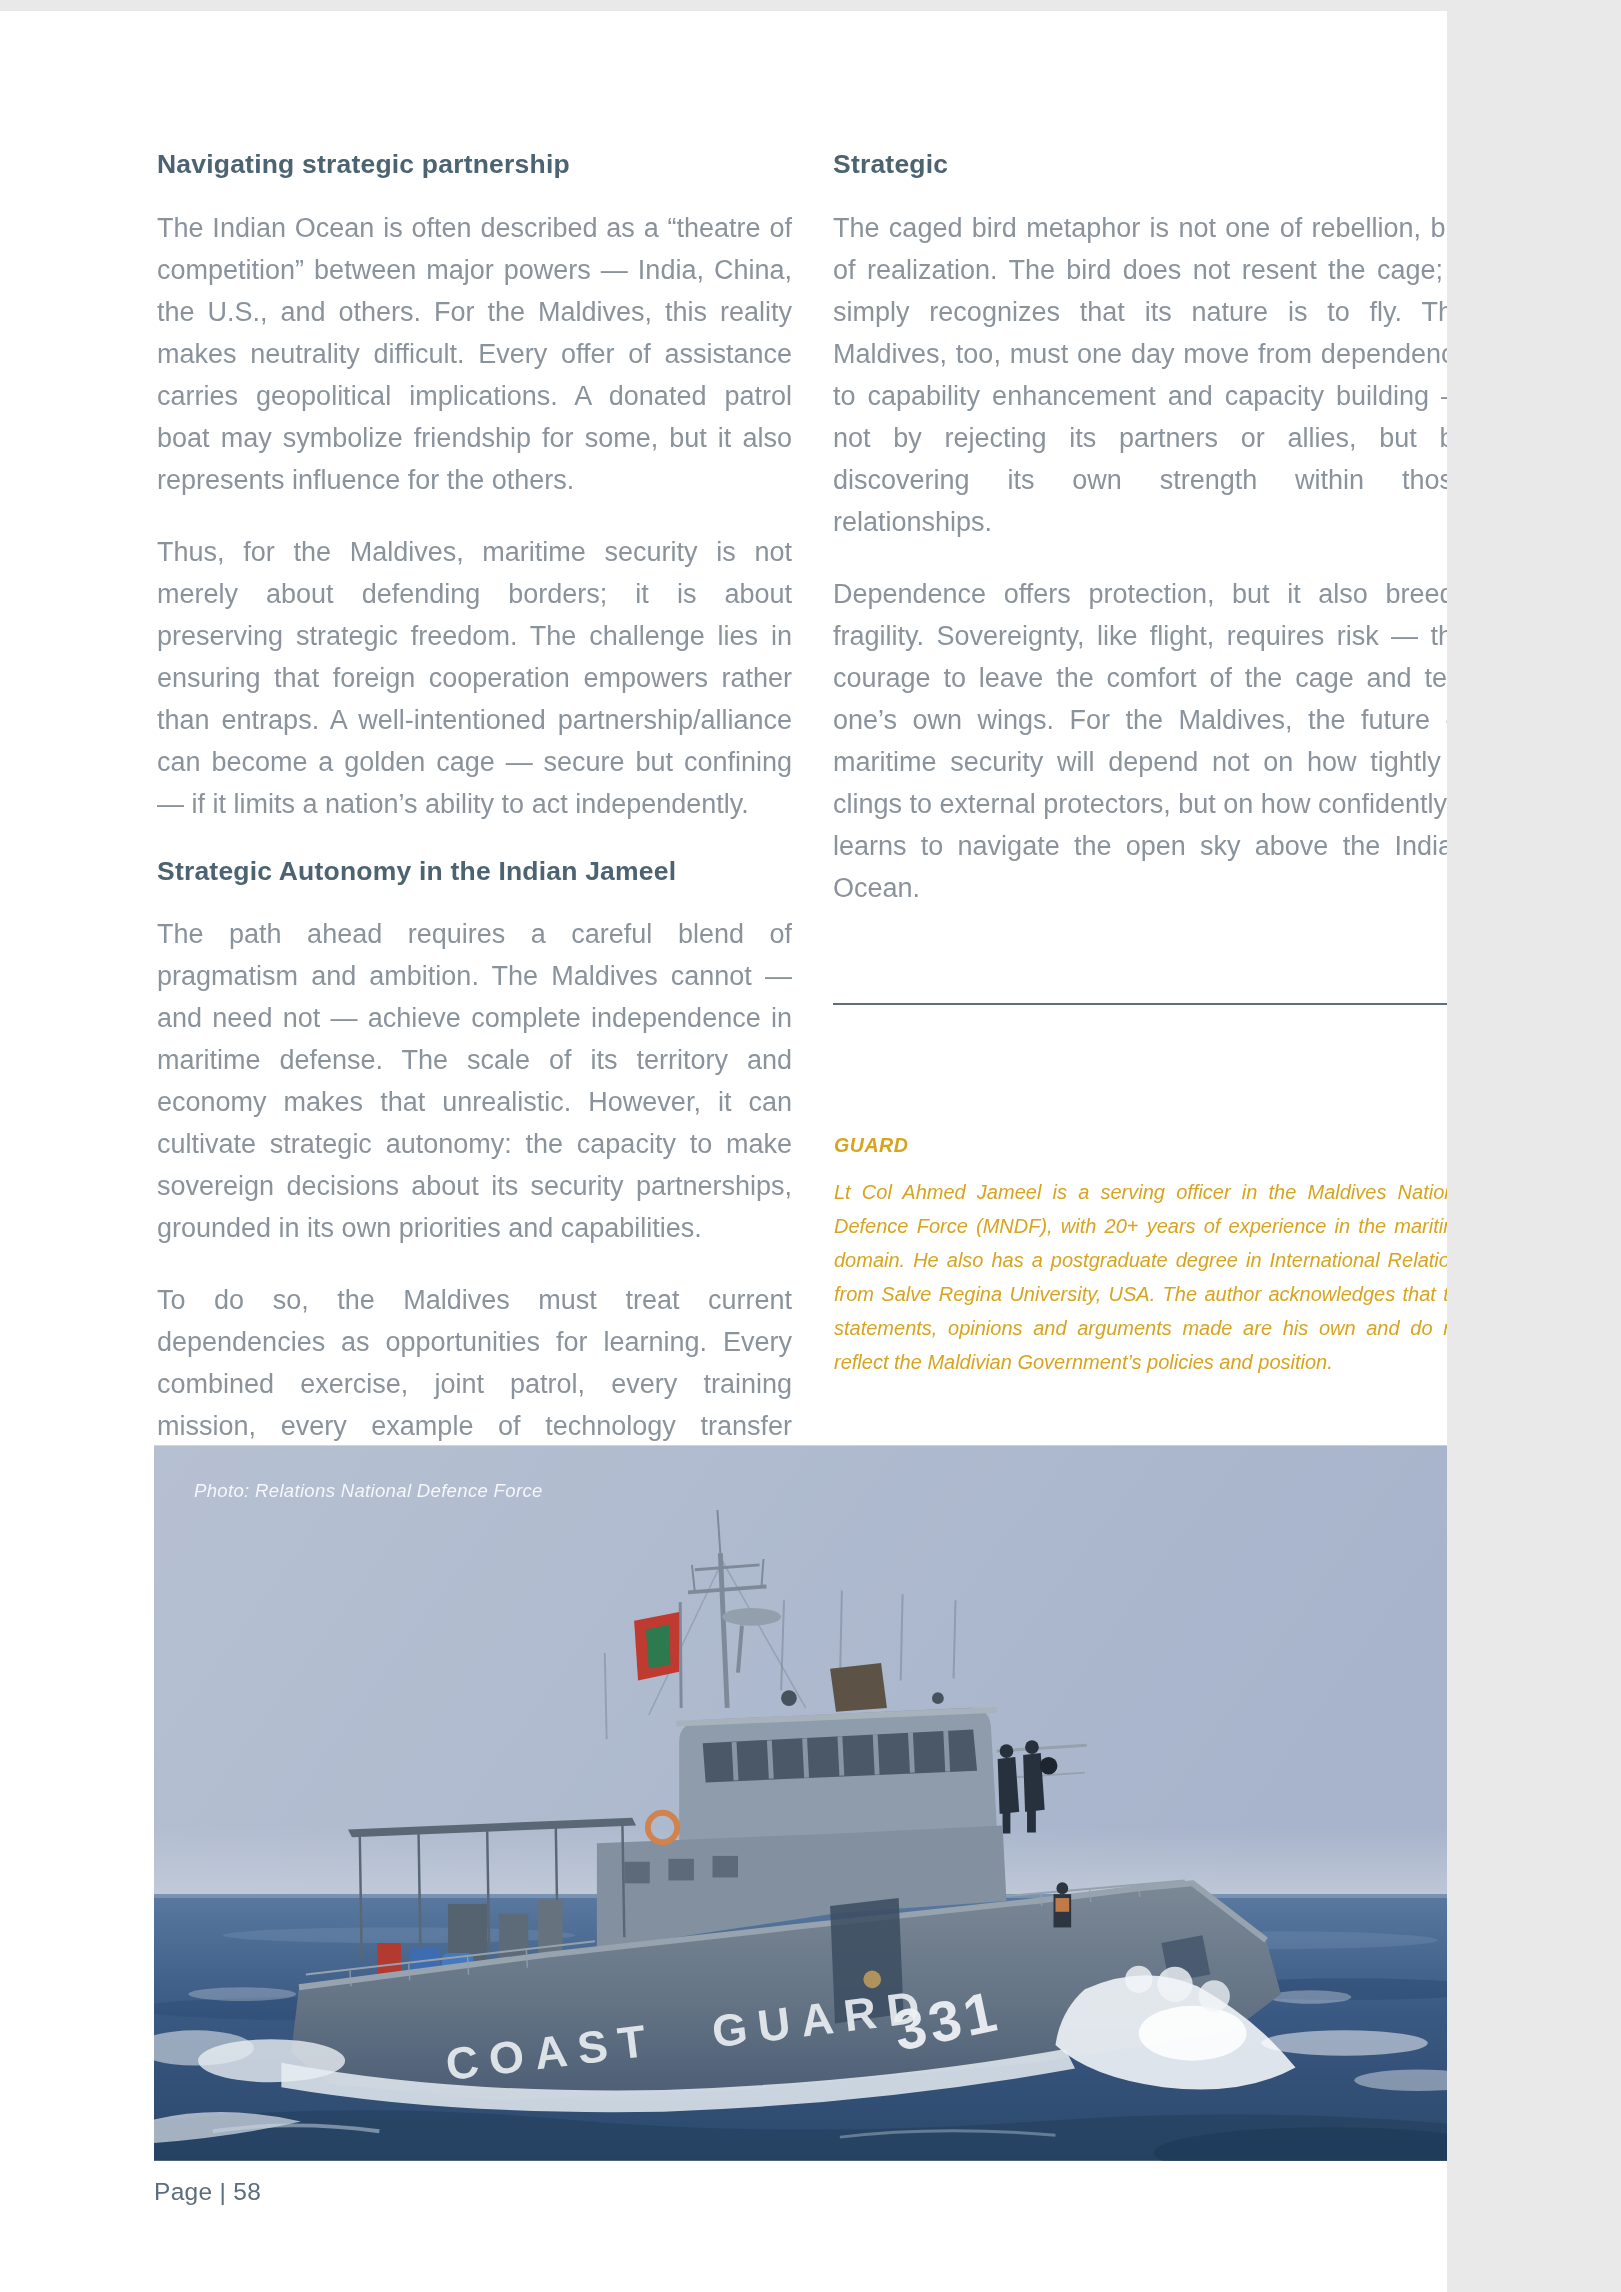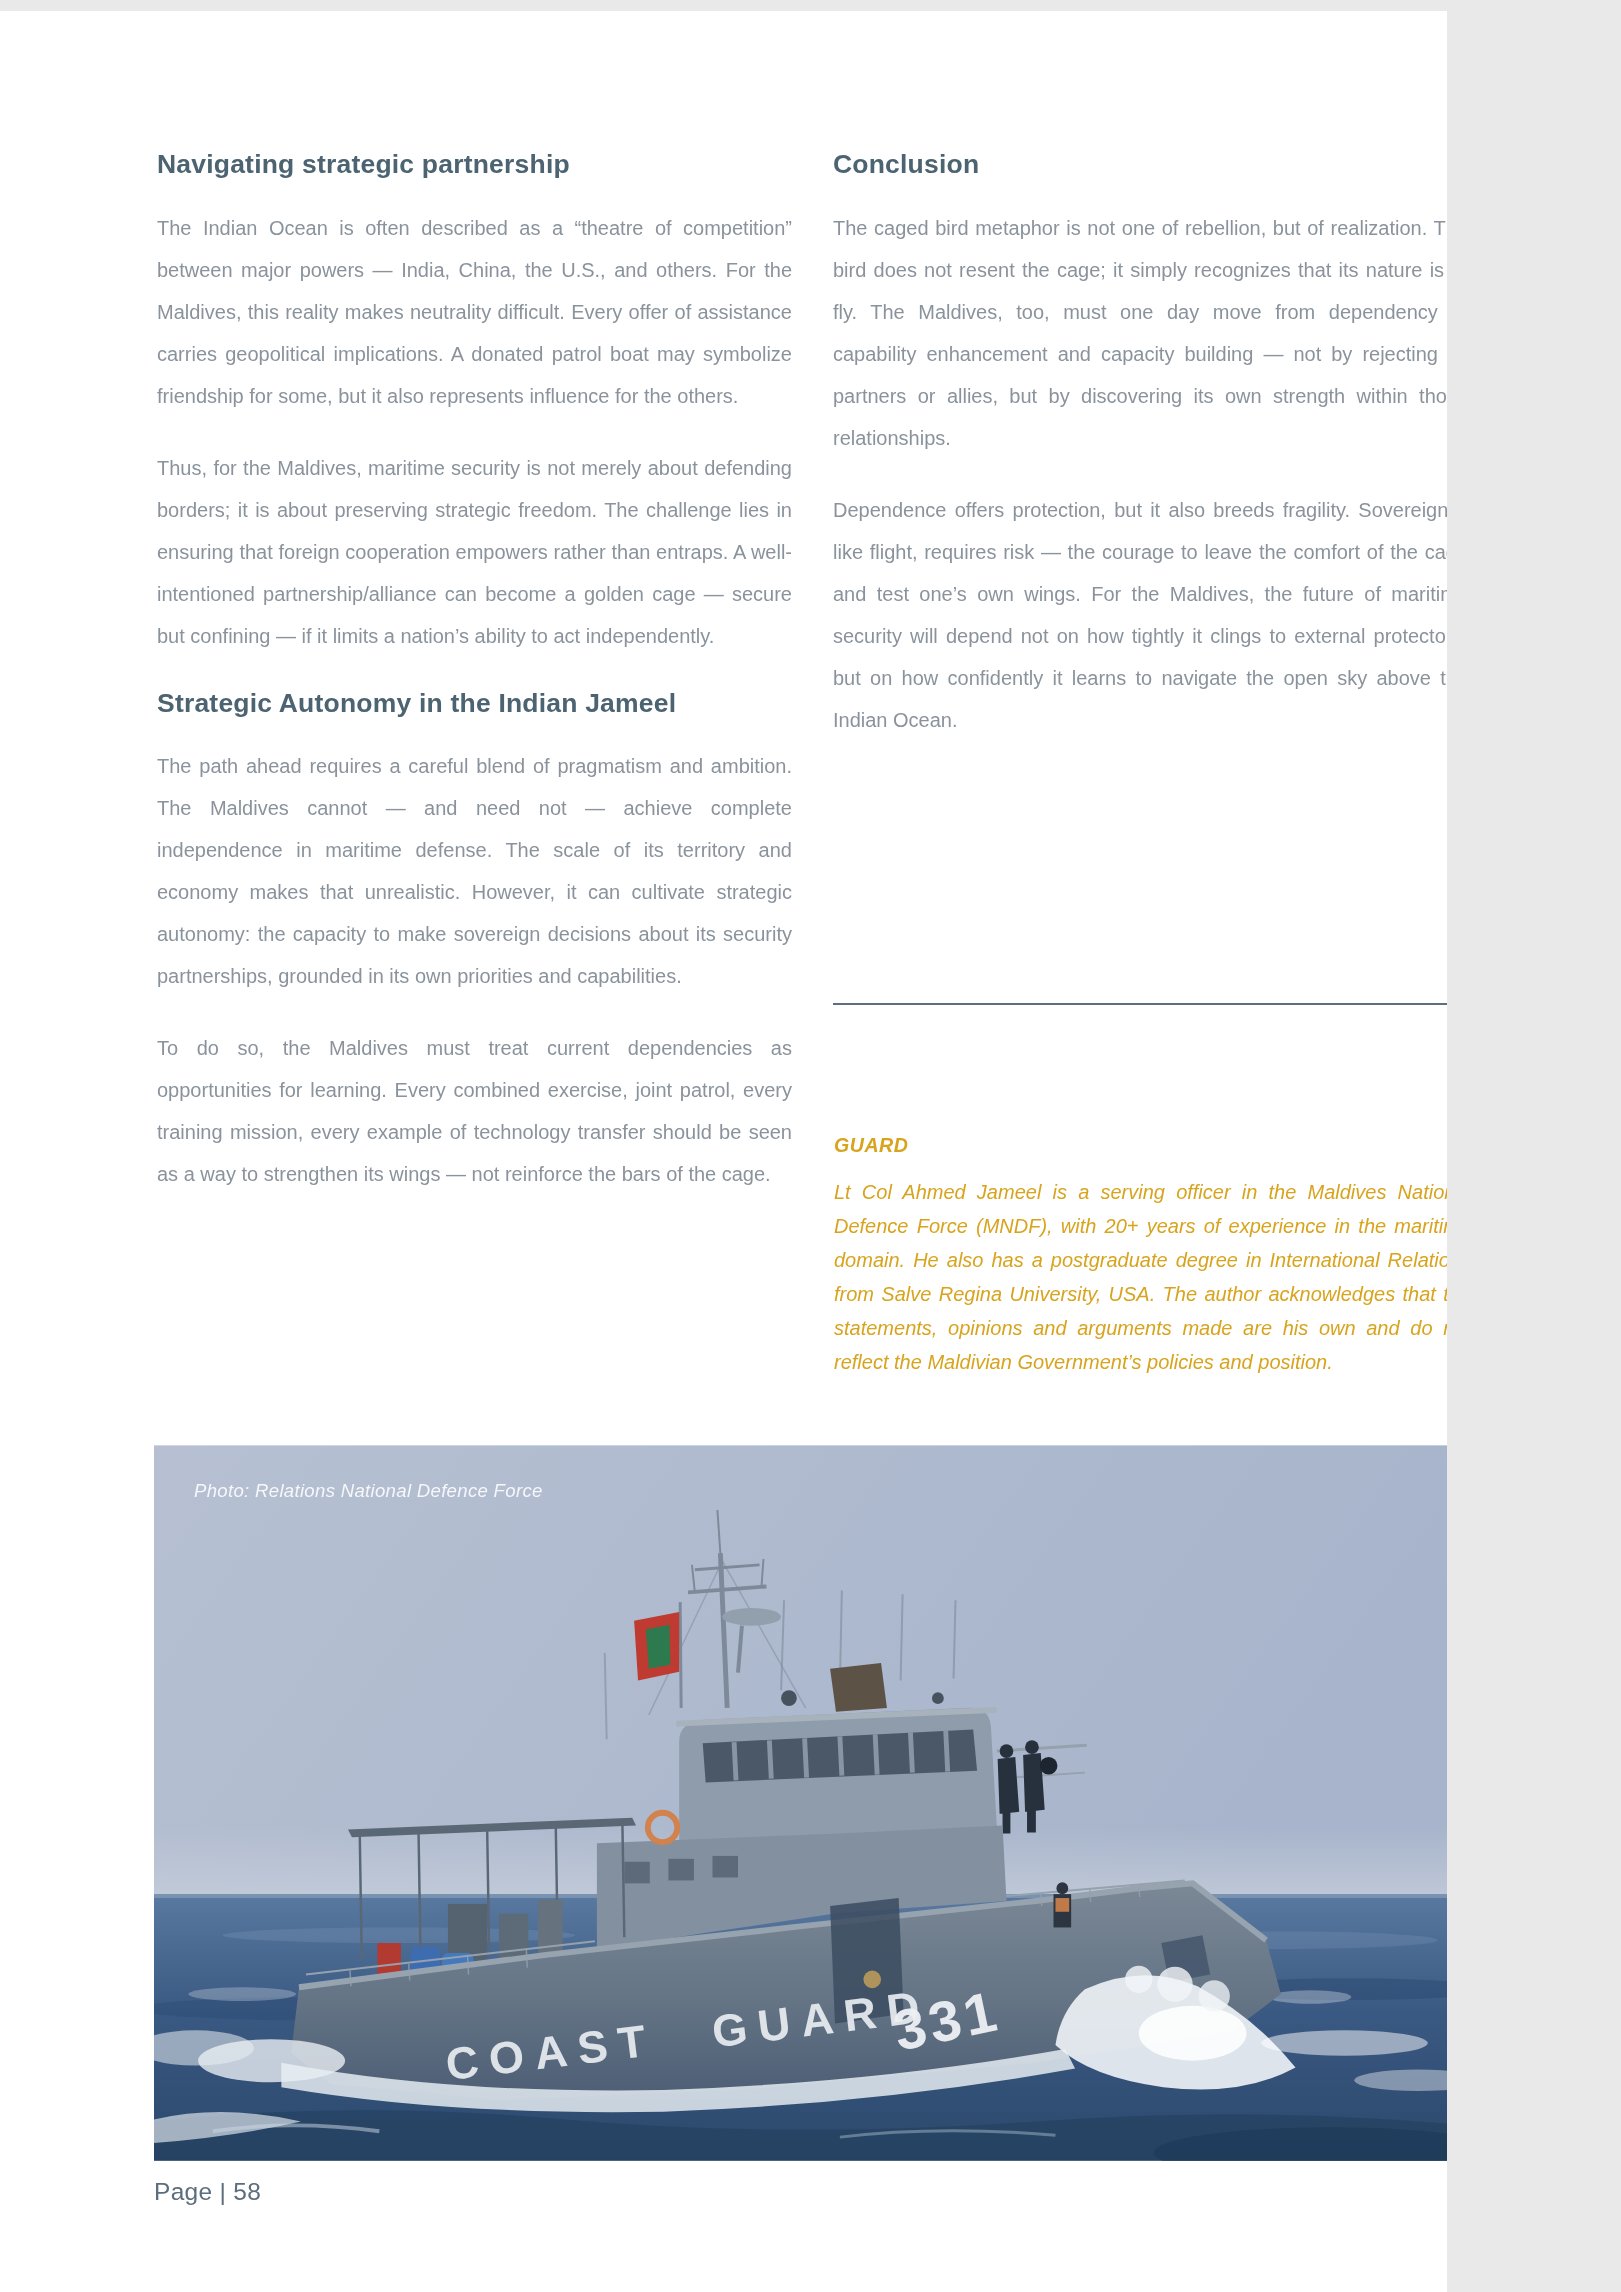--- a/index.html
+++ b/index.html
@@ -16,21 +16,21 @@
   }
   .col-left{left:157px;}
   .col-right{left:833px;}
   .section-heading{
     font-size:26.5px;line-height:32px;font-weight:700;
     color:#4c6371;letter-spacing:0.2px;
     margin:0 0 26.5px 0;
   }
   .section-heading.second{margin-top:15.7px;}
   .body-para{
-    font-size:20px;line-height:42px;
+    font-size:27px;line-height:42px;
     color:#8a939c;text-align:justify;
     margin:0 0 30px 0;
   }
   .divider{
     position:absolute;left:833px;top:992px;width:633px;height:0;
     border-top:2px solid #5e6e7c;
   }
   .author-label{
     position:absolute;left:834px;top:1123px;
     font-size:19.6px;font-weight:700;font-style:italic;
@@ -64,21 +64,21 @@
   <div class="col col-left">
     <h2 class="section-heading">Navigating strategic partnership</h2>
     <p class="body-para">The Indian Ocean is often described as a “theatre of competition” between major powers — India, China, the U.S., and others. For the Maldives, this reality makes neutrality difficult. Every offer of assistance carries geopolitical implications. A donated patrol boat may symbolize friendship for some, but it also represents influence for the others.</p>
     <p class="body-para">Thus, for the Maldives, maritime security is not merely about defending borders; it is about preserving strategic freedom. The challenge lies in ensuring that foreign cooperation empowers rather than entraps. A well-intentioned partnership/alliance can become a golden cage — secure but confining — if it limits a nation’s ability to act independently.</p>
     <h2 class="section-heading second">Strategic Autonomy in the Indian Jameel</h2>
     <p class="body-para">The path ahead requires a careful blend of pragmatism and ambition. The Maldives cannot — and need not — achieve complete independence in maritime defense. The scale of its territory and economy makes that unrealistic. However, it can cultivate strategic autonomy: the capacity to make sovereign decisions about its security partnerships, grounded in its own priorities and capabilities.</p>
     <p class="body-para">To do so, the Maldives must treat current dependencies as opportunities for learning. Every combined exercise, joint patrol, every training mission, every example of technology transfer should be seen as a way to strengthen its wings — not reinforce the bars of the cage.</p>
   </div>
 
   <div class="col col-right">
-    <h2 class="section-heading">Conclusion</h2>
+    <h2 class="section-heading">Strategic</h2>
     <p class="body-para">The caged bird metaphor is not one of rebellion, but of realization. The bird does not resent the cage; it simply recognizes that its nature is to fly. The Maldives, too, must one day move from dependency to capability enhancement and capacity building — not by rejecting its partners or allies, but by discovering its own strength within those relationships.</p>
     <p class="body-para">Dependence offers protection, but it also breeds fragility. Sovereignty, like flight, requires risk — the courage to leave the comfort of the cage and test one’s own wings. For the Maldives, the future of maritime security will depend not on how tightly it clings to external protectors, but on how confidently it learns to navigate the open sky above the Indian Ocean.</p>
   </div>
 
   <div class="divider"></div>
 
   <div class="author-label">GUARD</div>
   <div class="author-bio">Lt Col Ahmed Jameel is a serving officer in the Maldives National Defence Force (MNDF), with 20+ years of experience in the maritime domain. He also has a postgraduate degree in International Relations from Salve Regina University, USA.  The author acknowledges that the statements, opinions and arguments made are his own and do not reflect the Maldivian Government’s policies and position.</div>
 
   <div class="photo-figure">

